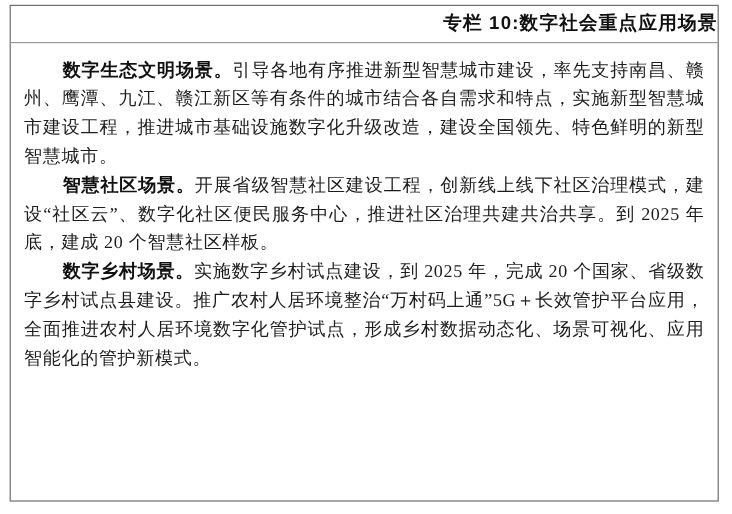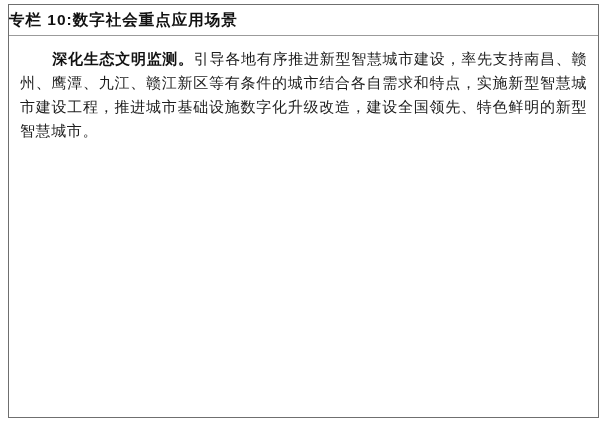--- a/index.html
+++ b/index.html
@@ -22,21 +22,21 @@
     top: 4px;
     width: 591px;
     height: 414px;
     border: 1.5px solid #6f6f6f;
     background: #ffffff;
     box-sizing: border-box;
   }
   .panel-title {
     height: 30px;
     line-height: 30px;
-    text-align: left;
+    text-align: right;
     font-family: "Liberation Sans", sans-serif;
     font-weight: bold;
     font-size: 15.5px;
     letter-spacing: 1px;
     color: #111111;
     border-bottom: 1px solid #9b9b9b;
     overflow: hidden;
   }
   .panel-body {
     padding: 11px 11px 0 11px;
@@ -57,19 +57,21 @@
     color: #111111;
   }
 </style>
 </head>
 <body>
 
 <div class="page">
   <div class="panel">
     <div class="panel-title">专栏 10:数字社会重点应用场景</div>
     <div class="panel-body">
-  <p><span class="lead">深化生态文明监测。</span><span>引导各地有序推进新型智慧城市建设，率先支持南昌、赣州、鹰潭、九江、赣江新区等有条件的城市结合各自需求和特点，实施新型智慧城市建设工程，推进城市基础设施数字化升级改造，建设全国领先、特色鲜明的新型智慧城市。</span></p>
+  <p><span class="lead">数字生态文明场景。</span><span>引导各地有序推进新型智慧城市建设，率先支持南昌、赣州、鹰潭、九江、赣江新区等有条件的城市结合各自需求和特点，实施新型智慧城市建设工程，推进城市基础设施数字化升级改造，建设全国领先、特色鲜明的新型智慧城市。</span></p>
 
+  <p><span class="lead">智慧社区场景。</span><span>开展省级智慧社区建设工程，创新线上线下社区治理模式，建设“社区云”、数字化社区便民服务中心，推进社区治理共建共治共享。到 2025 年底，建成 20 个智慧社区样板。</span></p>
 
+  <p><span class="lead">数字乡村场景。</span><span>实施数字乡村试点建设，到 2025 年，完成 20 个国家、省级数字乡村试点县建设。推广农村人居环境整治“万村码上通”5G＋长效管护平台应用，全面推进农村人居环境数字化管护试点，形成乡村数据动态化、场景可视化、应用智能化的管护新模式。</span></p>
 
 </div>
   </div>
 </div>
 
 </body></html>

